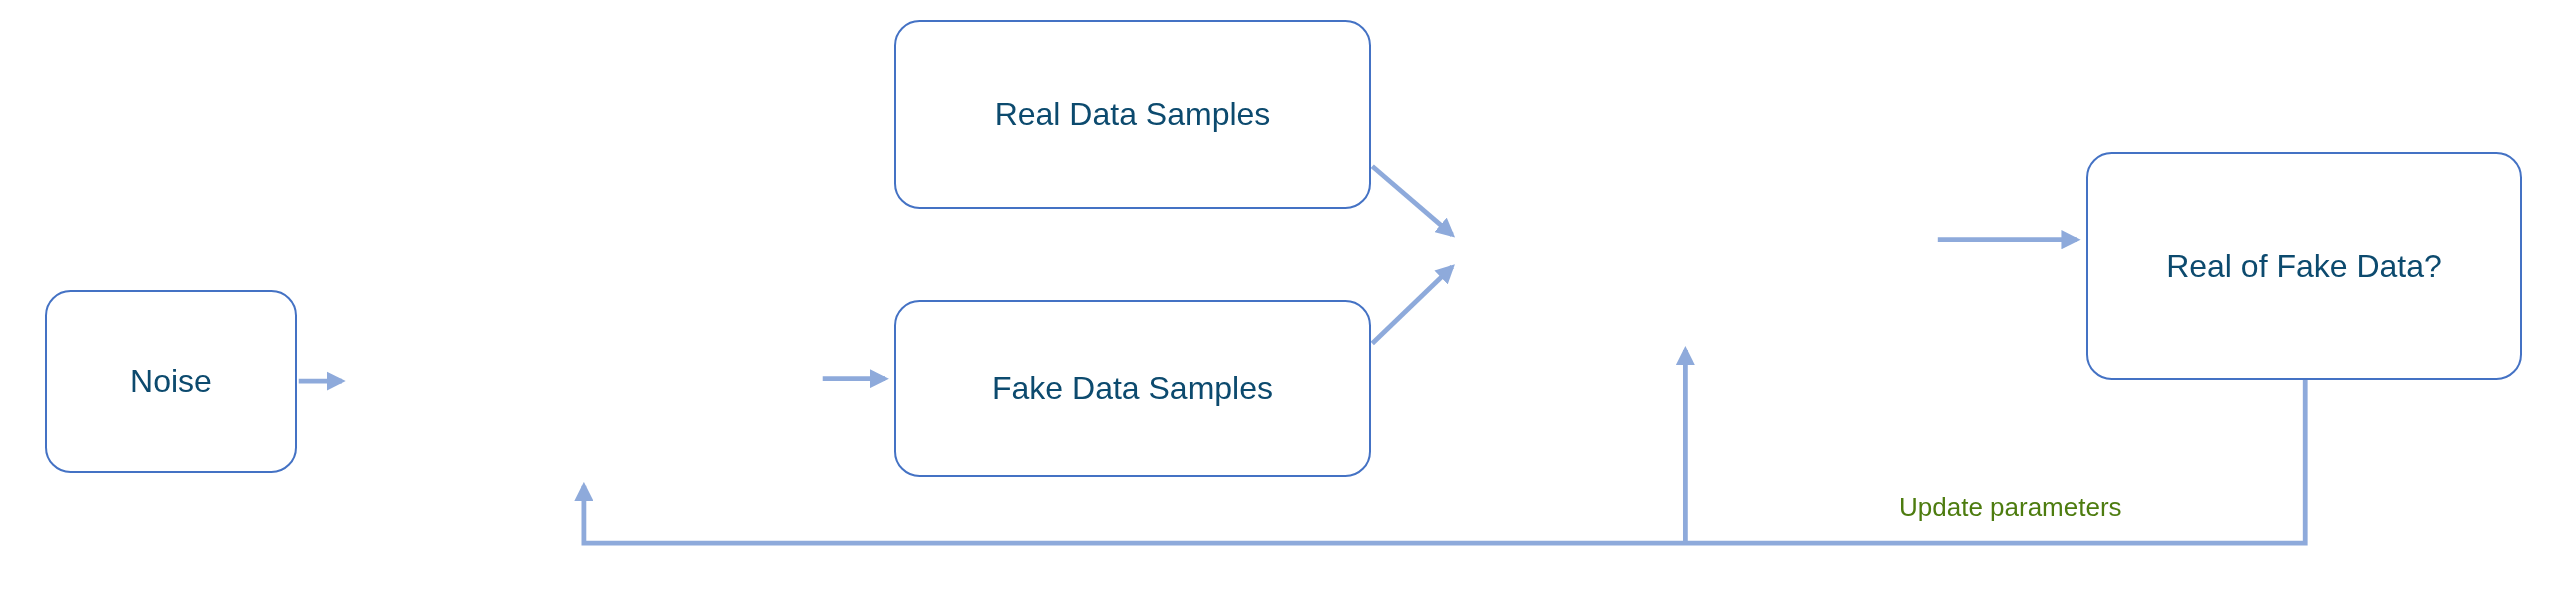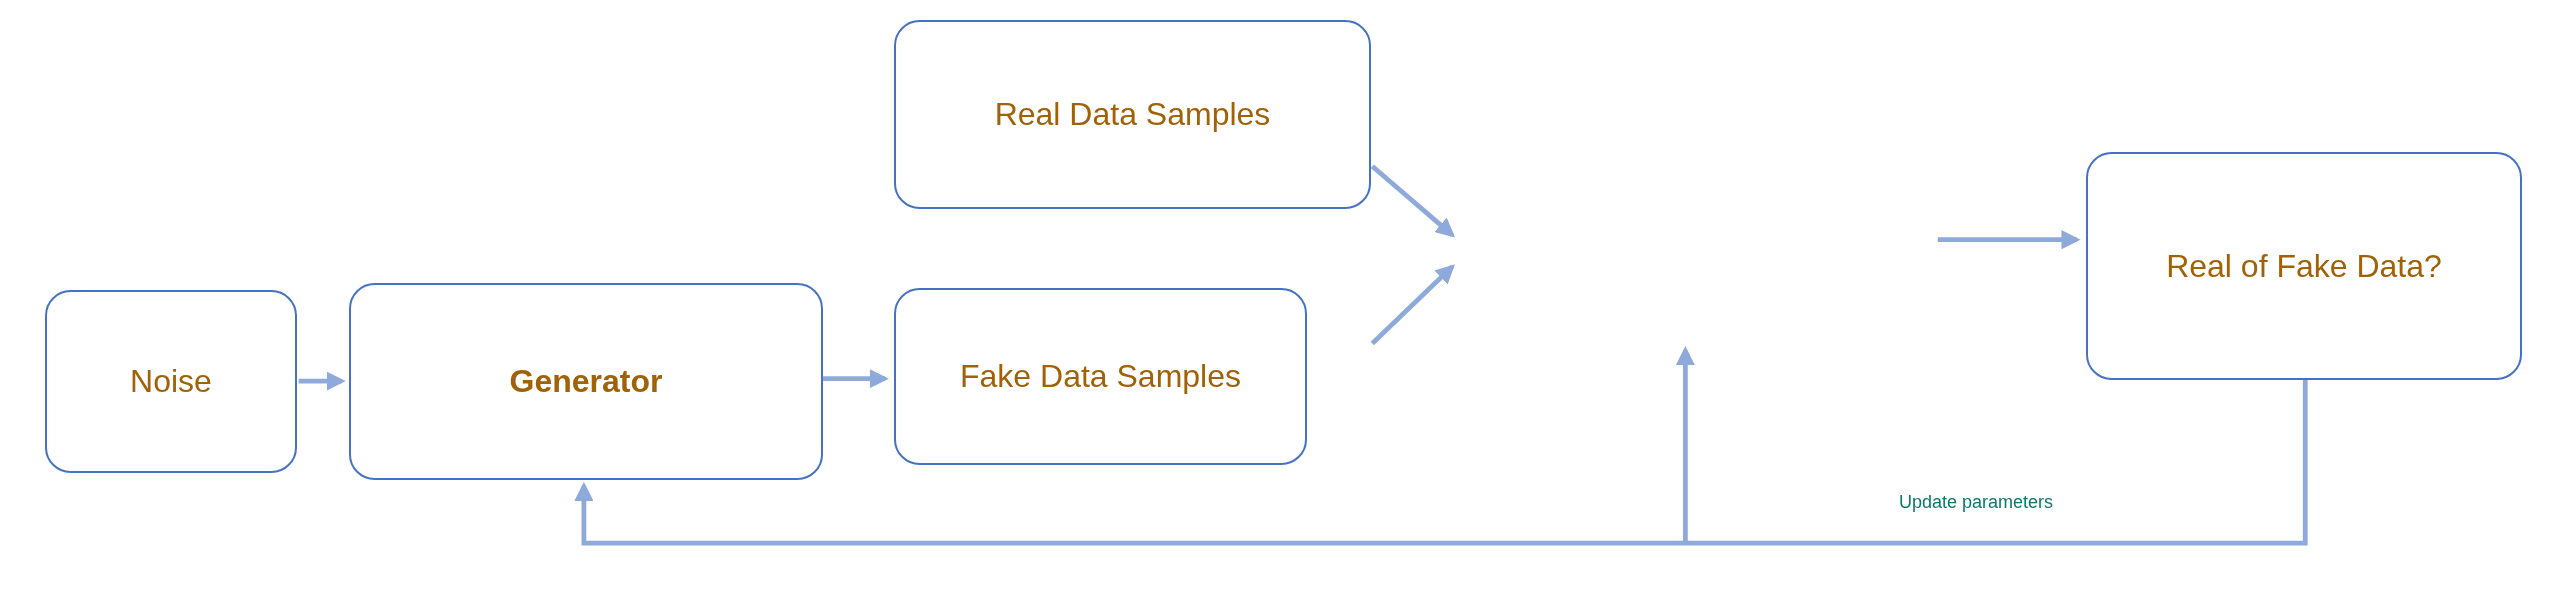--- a/index.html
+++ b/index.html
@@ -28,31 +28,31 @@
     border: 2.4px solid #4472C4;
     border-radius: 25.6px;
     background: #ffffff;
     display: flex;
     align-items: center;
     justify-content: center;
     text-align: center;
   }
   .node-label {
     font-size: 32px;
-    color: #a16207;
+    color: #0c4a6e;
     line-height: 1.2;
     padding: 0 16px;
   }
   .node-label.bold {
     font-weight: 700;
   }
   .annotation {
     position: absolute;
-    font-size: 18px;
-    color: #0f766e;
+    font-size: 26px;
+    color: #4d7c0f;
     white-space: nowrap;
   }
 </style>
 </head>
 <body>
 
 <div id="canvas">
 
   <svg id="arrow-layer" viewBox="0 0 3225 741" xmlns="http://www.w3.org/2000/svg">
     <defs>
@@ -73,29 +73,26 @@
 
     <path d="M 2886 421 L 2886 680 L 731 680 L 731 608" fill="none" stroke="#8EAADB" stroke-width="6" marker-end="url(#arrowhead)"></path>
 
     <path d="M 2110 680 L 2110 438" fill="none" stroke="#8EAADB" stroke-width="6" marker-end="url(#arrowhead)"></path>
   </svg>
 
   <div class="node" style="left: 45px; top: 290px; width: 252px; height: 183px; border-color: rgb(68, 114, 196);">
     <span class="node-label">Noise</span>
   </div>
 
-  <div class="node" style="left: 349px; top: 283px; width: 474px; height: 197px; border-color: rgb(68, 114, 196);">
-    <span class="node-label bold">Generator</span>
-  </div>
 
   <div class="node" style="left: 894px; top: 20px; width: 477px; height: 189px; border-color: rgb(68, 114, 196);">
     <span class="node-label">Real Data Samples</span>
   </div>
 
-  <div class="node" style="left: 894px; top: 288px; width: 413px; height: 177px; border-color: rgb(68, 114, 196);">
+  <div class="node" style="left: 894px; top: 300px; width: 477px; height: 177px; border-color: rgb(68, 114, 196);">
     <span class="node-label">Fake Data Samples</span>
   </div>
 
 
   <div class="node" style="left: 2086px; top: 152px; width: 436px; height: 228px; border-color: rgb(68, 114, 196);">
     <span class="node-label">Real of Fake Data?</span>
   </div>
 
   <div class="annotation" style="left:1899px; top:492px;">Update parameters</div>
 

